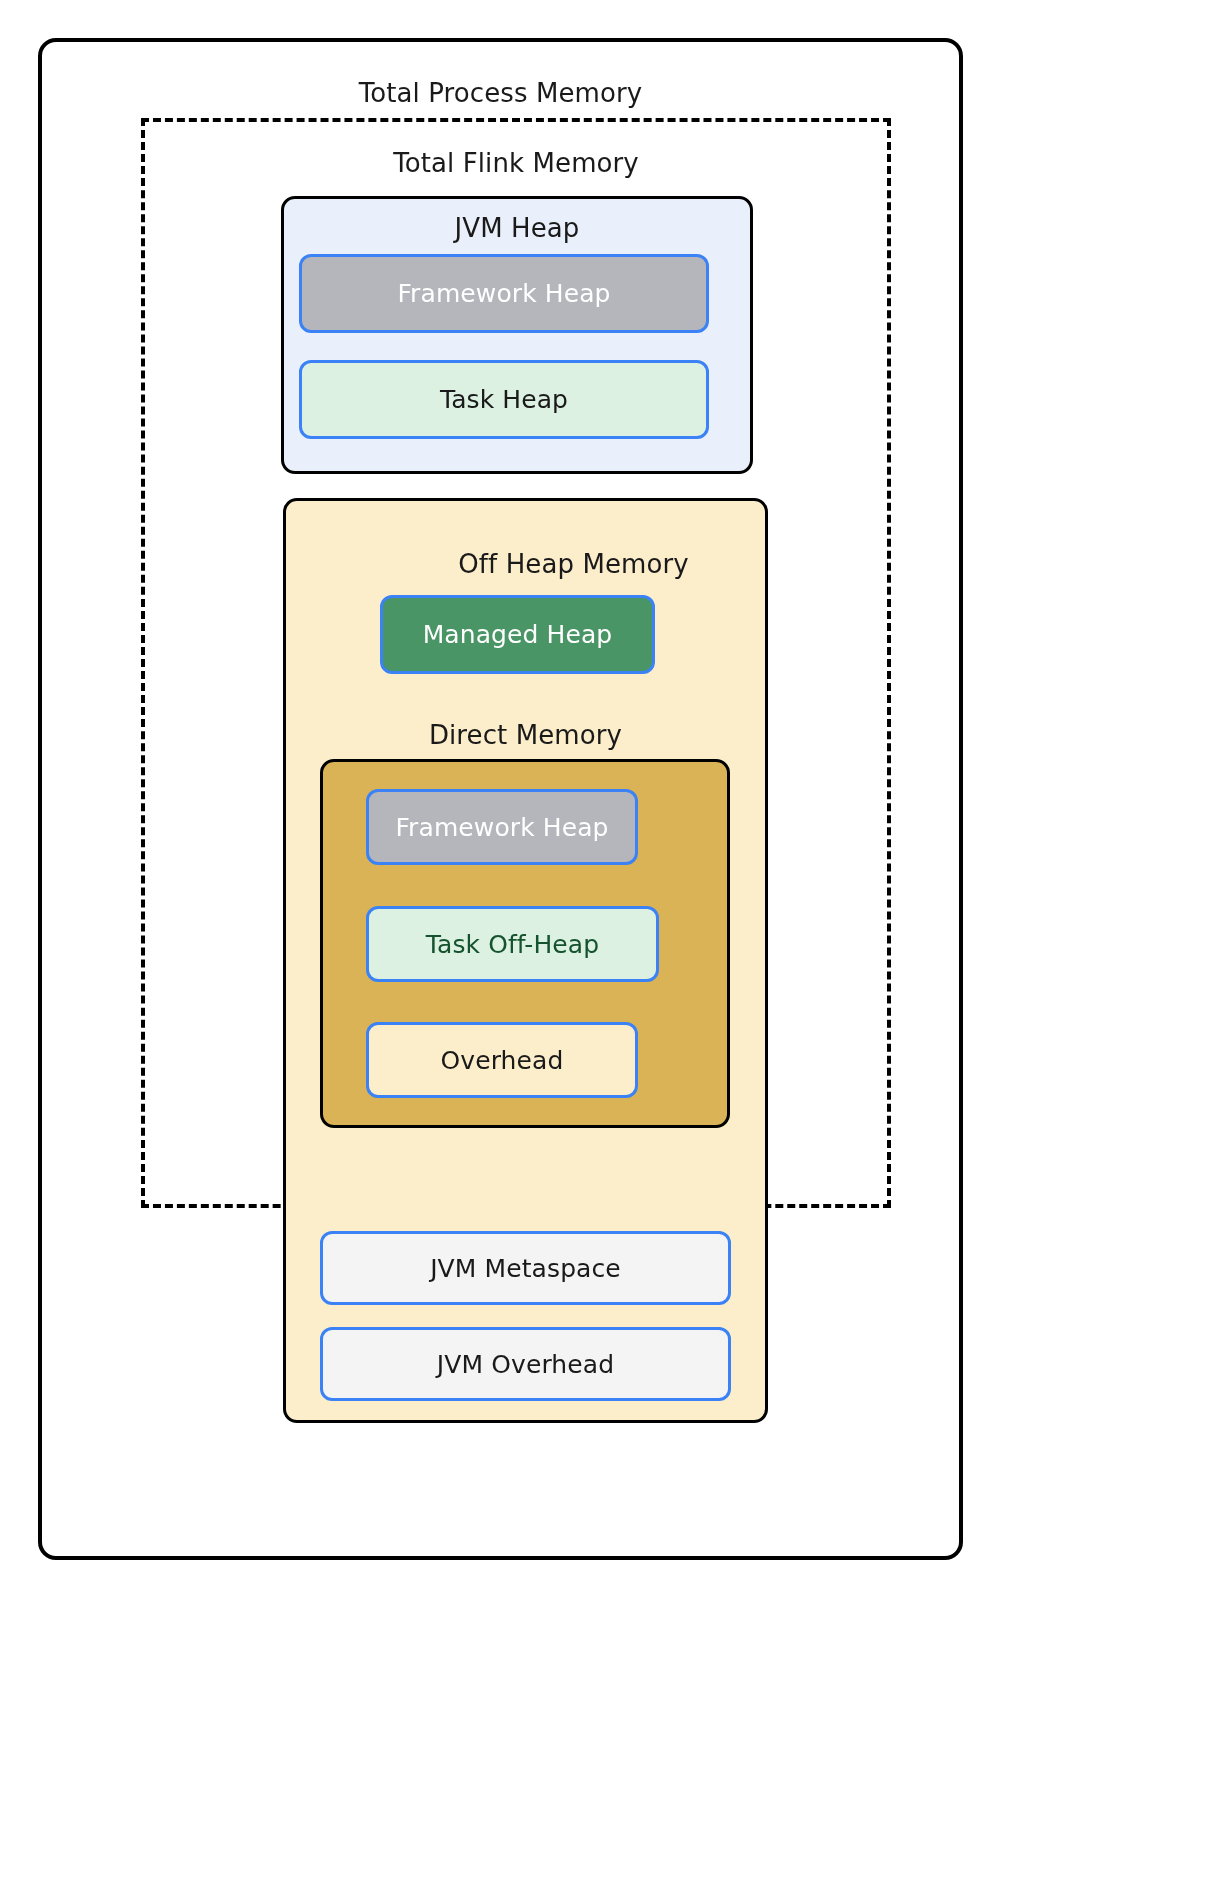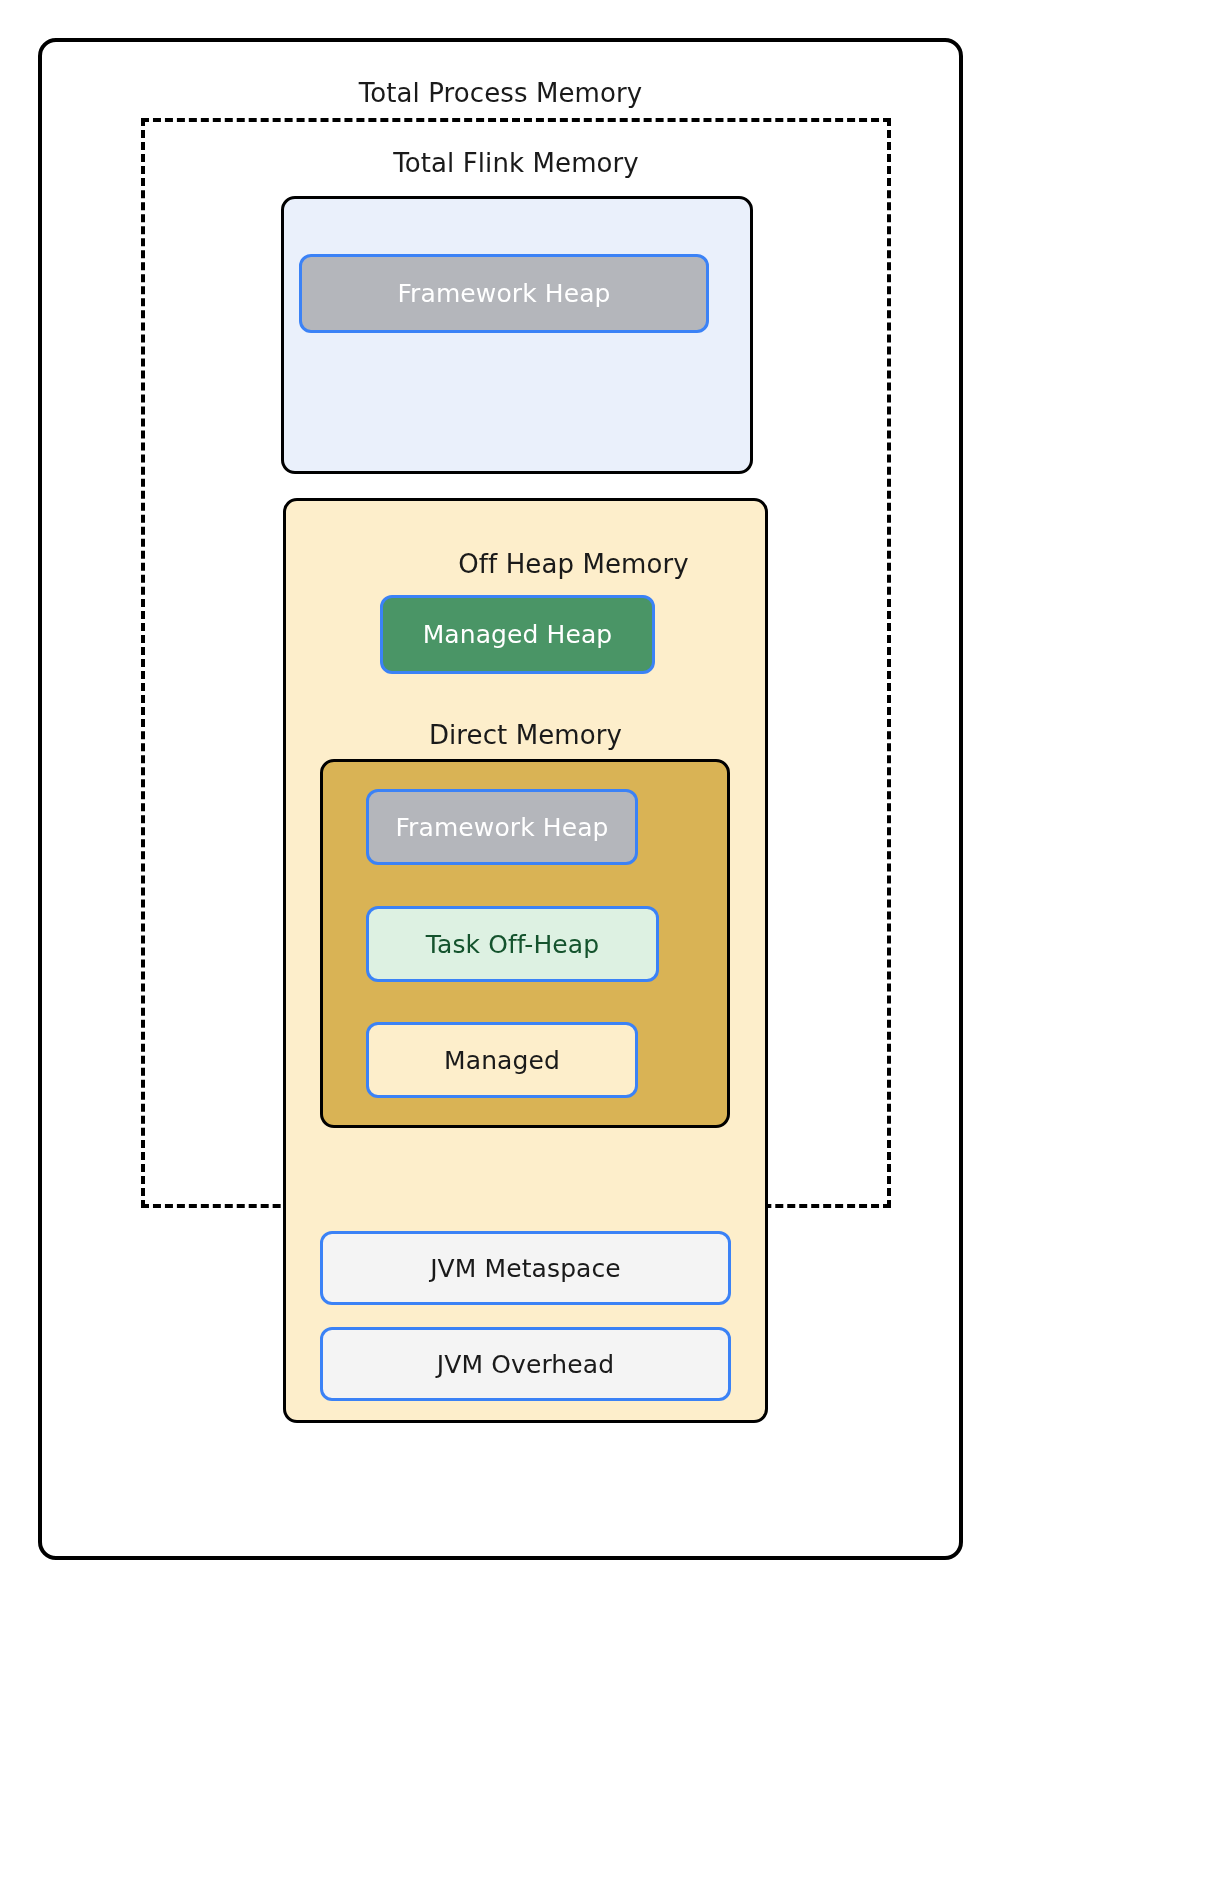--- a/index.html
+++ b/index.html
@@ -205,28 +205,30 @@
 
 <div id="canvas">
 
   <div class="box" id="outer-box"></div>
   <div class="grouplabel" id="outer-label">Total Process Memory</div>
 
   <div id="flink-box"></div>
   <div class="grouplabel" id="flink-label">Total Flink Memory</div>
 
   <div class="box" id="jvm-heap-box"></div>
+  <div class="grouplabel" id="jvm-heap-label">JVM Heap</div>
   <div class="leaf" id="framework-heap-1">Framework Heap</div>
+  <div class="leaf" id="task-heap">Task Heap</div>
 
   <div class="box" id="off-heap-box"></div>
   <div class="grouplabel" id="off-heap-label">Off Heap Memory</div>
   <div class="leaf" id="managed-heap">Managed Heap</div>
   <div class="grouplabel" id="direct-memory-label">Direct Memory</div>
 
   <div class="box" id="direct-memory-box"></div>
   <div class="leaf" id="framework-heap-2">Framework Heap</div>
   <div class="leaf" id="task-off-heap">Task Off-Heap</div>
-  <div class="leaf" id="network">Managed</div>
+  <div class="leaf" id="network">Overhead</div>
 
   <div class="leaf" id="jvm-metaspace">JVM Metaspace</div>
   <div class="leaf" id="jvm-overhead">JVM Overhead</div>
 
 </div>
 
 </body></html>

